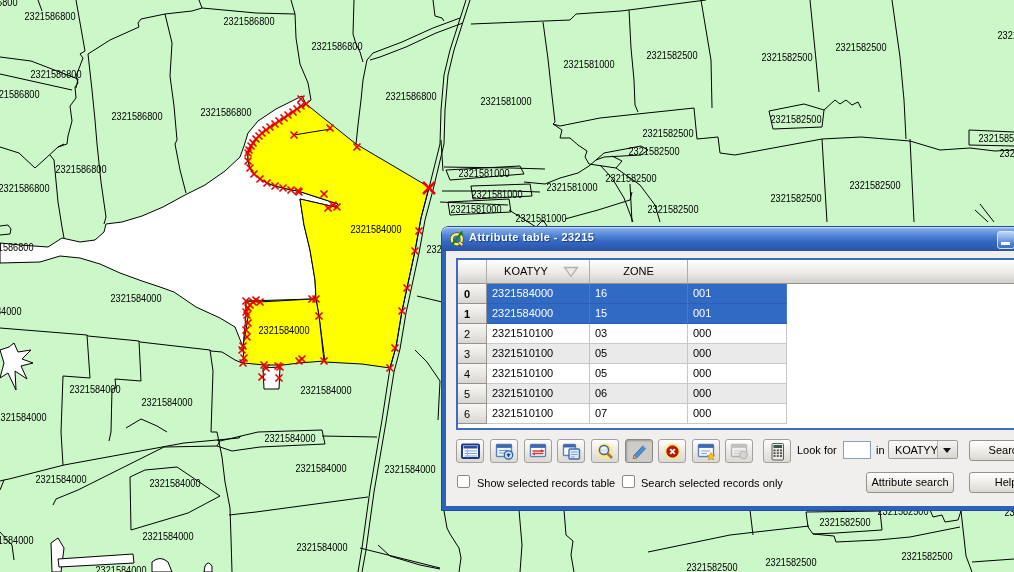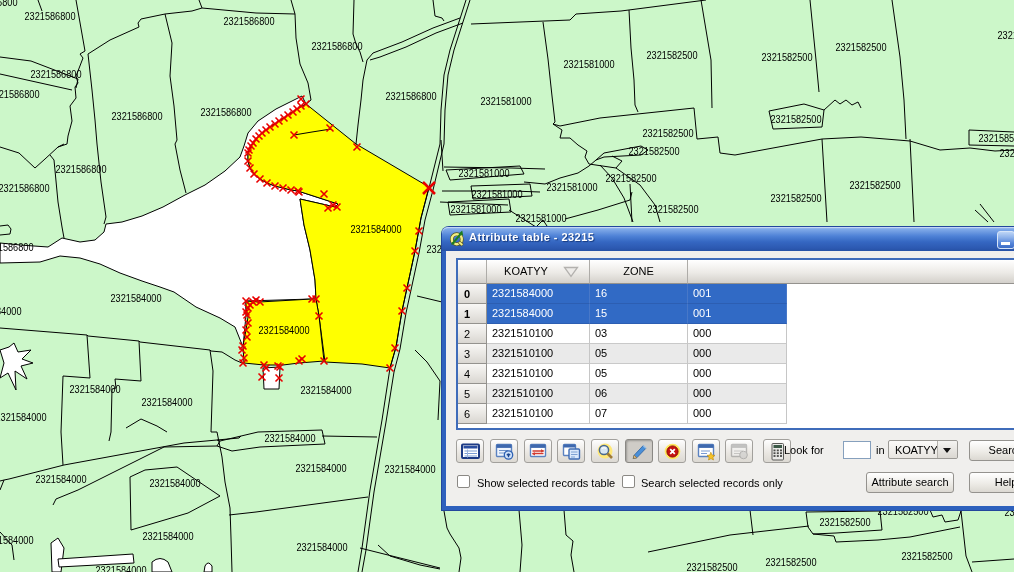--- a/index.html
+++ b/index.html
@@ -404,21 +404,21 @@
           <rect x="12" y="6.5" width="2" height="1.8"></rect>
       <rect x="5.5" y="9.3" width="2" height="1.8"></rect>
           <rect x="8.8" y="9.3" width="2" height="1.8"></rect>
           <rect x="12" y="9.3" width="2" height="1.8"></rect>
       <rect x="5.5" y="12.1" width="2" height="1.8"></rect>
           <rect x="8.8" y="12.1" width="2" height="1.8"></rect>
           <rect x="12" y="12.1" width="2" height="1.8"></rect>
     </g>
       </svg>
     </div>
-  <div class="lbl" style="left:342px;top:217px">Look for</div>
+  <div class="lbl" style="left:355px;top:217px">Look for</div>
   <div id="lookinp"></div>
   <div class="lbl" style="left:434px;top:217px">in</div>
   <div id="combo">
       <div class="ct" style="letter-spacing:-0.2px">KOATYY</div>
       <div class="ca">
         <div></div>
       </div>
     </div>
   <div class="btn" style="left:527px;top:213px;width:74px">Search</div>
   <div class="cb" style="left:15px"></div>

